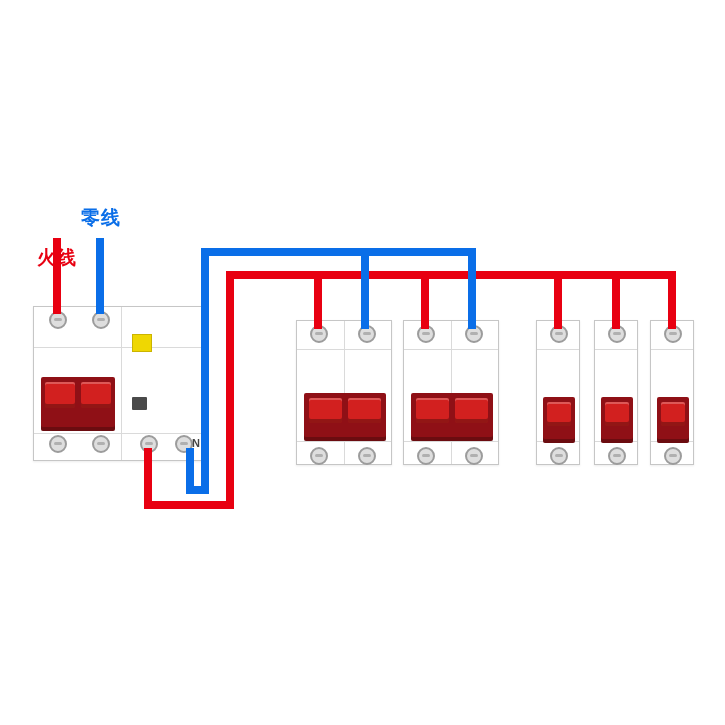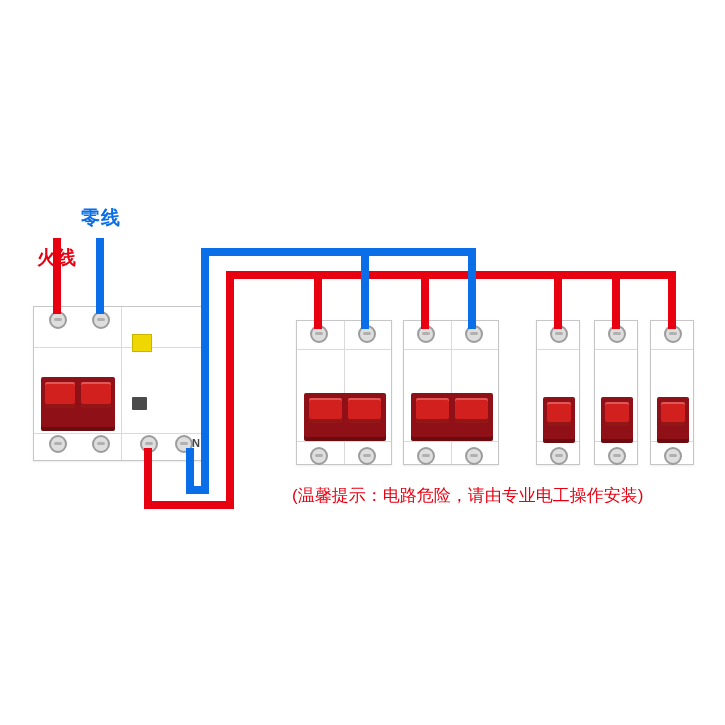--- a/index.html
+++ b/index.html
@@ -149,15 +149,14 @@
   <div class="breaker" style="left:650px;top:320px;width:44px;height:145px;">
     <div class="hline" style="top:28px;"></div>
     <div class="hline" style="top:120px;"></div>
     <div class="terminal" style="left:13px;top:4px;"></div>
     <div class="switch-base" style="left:6px;top:76px;width:32px;height:46px;">
       <div class="rocker" style="left:4px;top:5px;width:24px;height:24px;"></div>
     </div>
     <div class="terminal" style="left:13px;top:126px;"></div>
   </div>
 
-  <div class="warning" style="left:292px;top:484px;">(温馨提示：电路危险，请由专业电工操作安装)</div>
 
 </div>
 
 </body></html>

